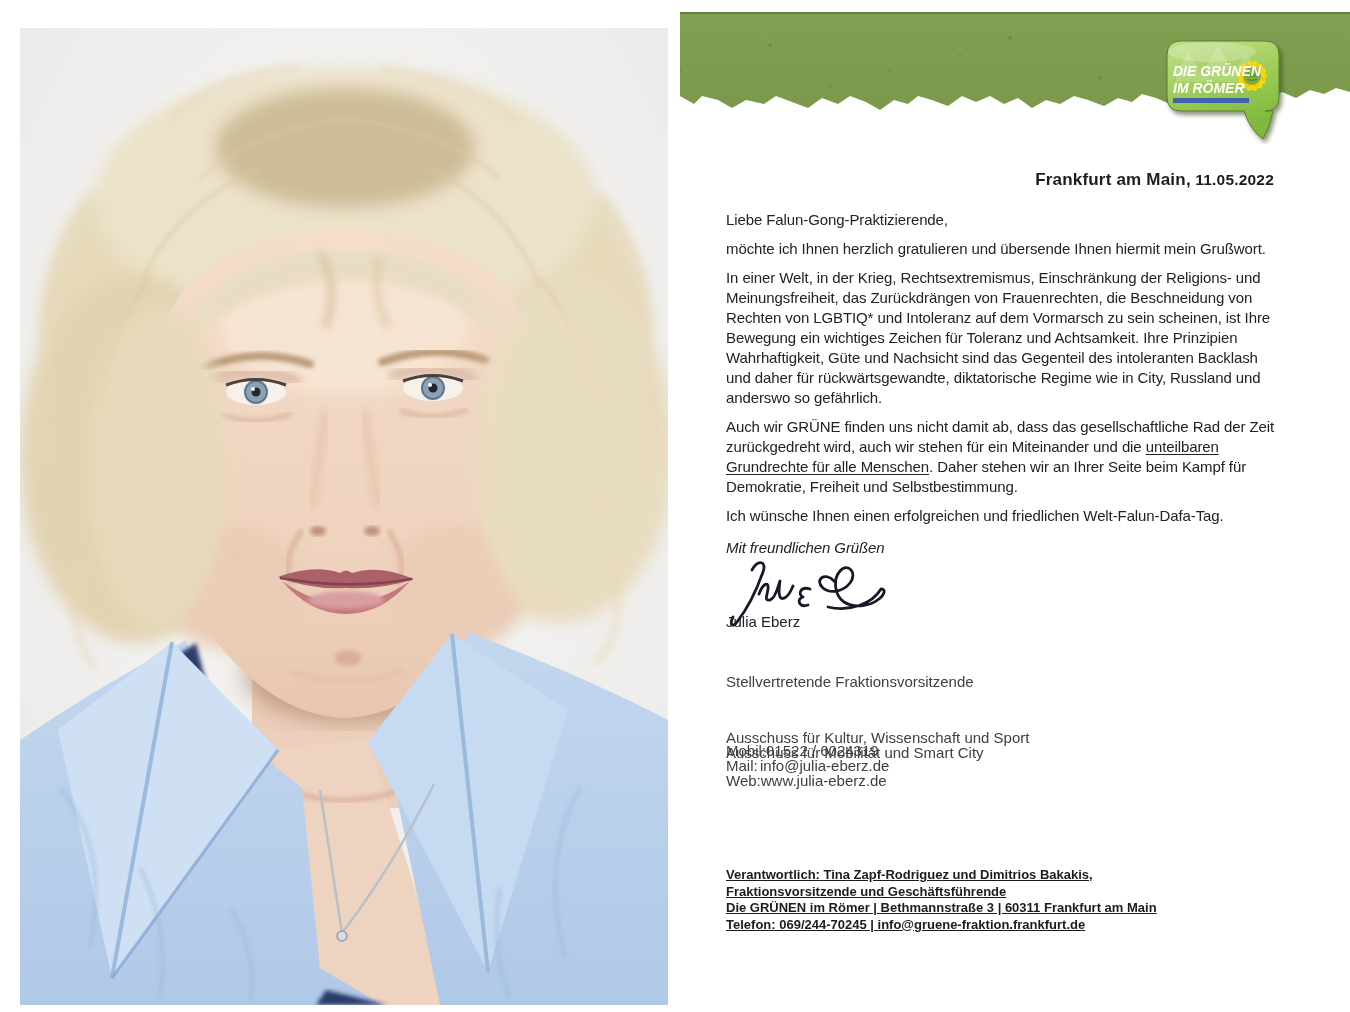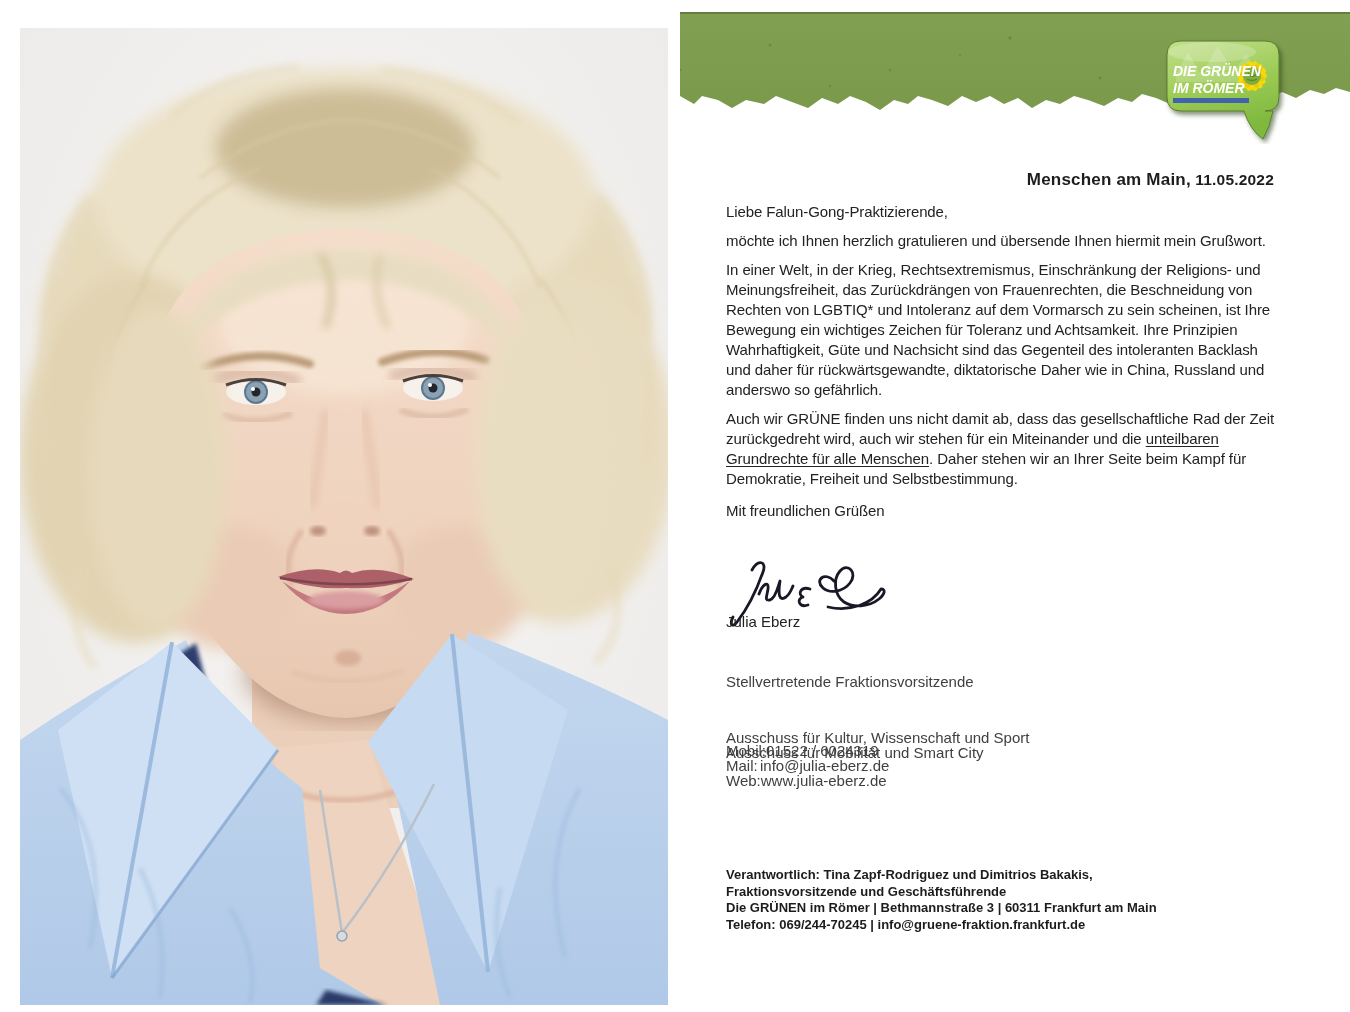--- a/index.html
+++ b/index.html
@@ -15,38 +15,38 @@
   .letter{position:absolute;left:680px;top:0;width:670px;height:1012px;background:#ffffff;}
   .banner{position:absolute;left:0;top:0;width:670px;height:130px;}
   .logo{position:absolute;left:484px;top:36px;width:132px;height:108px;}
 
   .dateline{position:absolute;top:170px;right:76px;white-space:nowrap;}
   .dateline .place{font-weight:bold;font-size:17px;letter-spacing:.2px;}
   .dateline .date{font-weight:bold;font-size:15.5px;letter-spacing:.2px;}
 
   .body-flow{position:absolute;left:46px;top:202px;width:592px;
              font-size:15px;line-height:20px;letter-spacing:-.1px;color:#222;}
-  .para{margin:0 0 9px 0;}
+  .para{margin:8px 0 9px 0;}
   .line{white-space:nowrap;}
   .ul{text-decoration:underline;text-underline-offset:2px;}
-  .closing{margin-top:12px;}
+  .closing{margin-top:12px;font-style:italic;}
 
   .signature{position:absolute;left:42px;top:552px;width:180px;height:78px;}
   .signer{position:absolute;left:46px;top:613px;font-size:15px;color:#222;}
 
   .small{font-size:15px;line-height:15px;color:#404040;}
   .role{position:absolute;left:46px;top:674px;}
   .committees{position:absolute;left:46px;top:702px;margin-top:28px;}
   .contact{position:absolute;left:46px;top:743px;}
   .contact .row{white-space:nowrap;}
   .contact .lbl{display:inline-block;min-width:34px;}
 
   .footer{position:absolute;left:46px;top:867px;font-size:13px;line-height:16.5px;
           font-weight:bold;color:#1c1c1c;letter-spacing:0;}
-  .footer .line{white-space:nowrap;}
+  .footer .line{white-space:nowrap;text-decoration:underline;}
 </style>
 </head>
 <body>
 
 <div class="photo-wrap">
   <svg width="648" height="977" viewBox="0 0 648 977">
     <defs>
       <radialGradient id="bgGrad" cx="50%" cy="40%" r="75%">
         <stop offset="0%" stop-color="#f7f6f5"></stop>
           <stop offset="100%" stop-color="#eceae8"></stop>
@@ -275,44 +275,47 @@
 
       <g font-family="'Liberation Sans','DejaVu Sans',sans-serif" font-weight="bold" font-style="italic" font-size="14" fill="#ffffff">
         <text x="9" y="40">DIE GRÜNEN</text>
         <text x="9" y="57">IM RÖMER</text>
       </g>
       <rect x="9" y="62" width="76" height="5" fill="#3f63ab"></rect>
     </g>
   </svg>
 
   <div class="dateline">
-    <span class="place">Menschen am Main,</span>
+    <span class="place">Frankfurt am Main,</span>
     <span class="date">11.05.2022</span>
   </div>
 
   <div class="body-flow">
     <div class="para line">Liebe Falun-Gong-Praktizierende,</div>
     <div>
         <div class="para">
           <div class="line"><span>möchte ich Ihnen herzlich gratulieren und übersende Ihnen hiermit mein Grußwort.</span></div>
         </div>
         <div class="para">
           <div class="line"><span>In einer Welt, in der Krieg, Rechtsextremismus, Einschränkung der Religions- und</span></div>
           <div class="line"><span>Meinungsfreiheit, das Zurückdrängen von Frauenrechten, die Beschneidung von</span></div>
           <div class="line"><span>Rechten von LGBTIQ* und Intoleranz auf dem Vormarsch zu sein scheinen, ist Ihre</span></div>
           <div class="line"><span>Bewegung ein wichtiges Zeichen für Toleranz und Achtsamkeit. Ihre Prinzipien</span></div>
           <div class="line"><span>Wahrhaftigkeit, Güte und Nachsicht sind das Gegenteil des intoleranten Backlash</span></div>
-          <div class="line"><span>und daher für rückwärtsgewandte, diktatorische Daher wie in China, Russland und</span></div>
+          <div class="line"><span>und daher für rückwärtsgewandte, diktatorische Regime wie in City, Russland und</span></div>
           <div class="line"><span>anderswo so gefährlich.</span></div>
         </div>
         <div class="para">
           <div class="line"><span>Auch wir GRÜNE finden uns nicht damit ab, dass das gesellschaftliche Rad der Zeit</span></div>
           <div class="line"><span>zurückgedreht wird, auch wir stehen für ein Miteinander und die </span><span class="ul">unteilbaren</span></div>
           <div class="line"><span class="ul">Grundrechte für alle Menschen</span><span>. Daher stehen wir an Ihrer Seite beim Kampf für</span></div>
           <div class="line"><span>Demokratie, Freiheit und Selbstbestimmung.</span></div>
+        </div>
+        <div class="para">
+          <div class="line"><span>Ich wünsche Ihnen einen erfolgreichen und friedlichen Welt-Falun-Dafa-Tag.</span></div>
         </div>
       </div>
     <div class="closing line">Mit freundlichen Grüßen</div>
   </div>
 
   <svg class="signature" viewBox="0 0 180 78">
     <g fill="none" stroke="#181826" stroke-width="2.8" stroke-linecap="round" stroke-linejoin="round">
       <path d="M30,18 C36,7 45,9 41,20 C35,37 26,56 15,70 C11,76 7,73 11,65"></path>
       <path d="M37,42 C41,31 47,29 46,37 C45,44 42,49 48,48 C54,46 56,34 58,29 C56,42 57,50 64,45 C68,42 70,36 71,34"></path>
       <path d="M88,37 C79,34 75,42 81,45 C74,47 77,56 86,53"></path>

